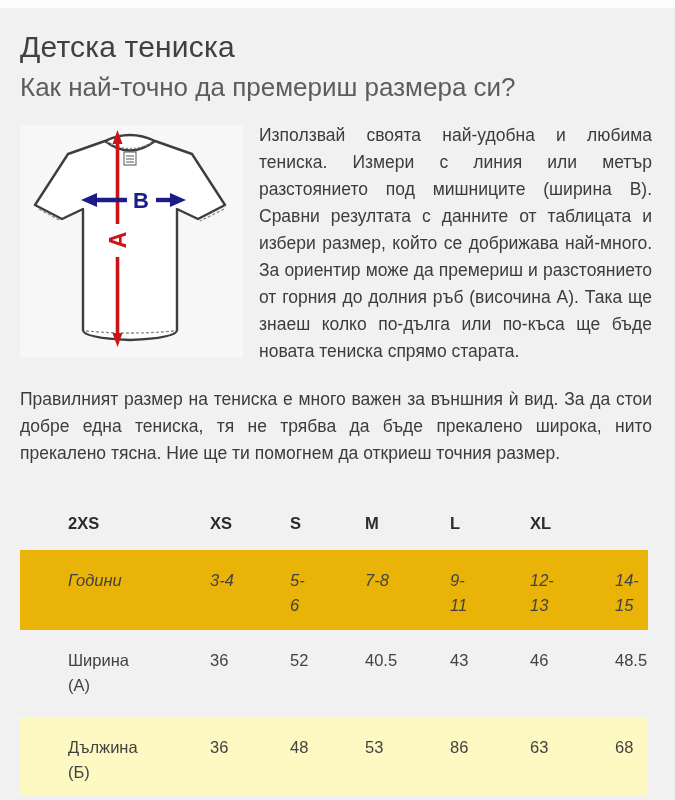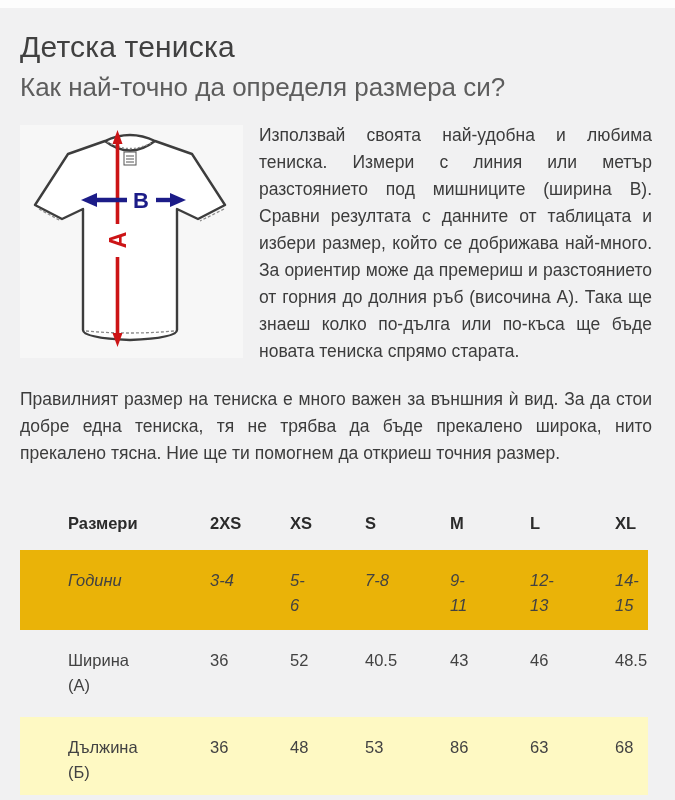--- a/index.html
+++ b/index.html
@@ -77,21 +77,21 @@
   .trow.r-length  { min-height: 78px; background: #fef9c3; }
 </style>
 </head>
 <body>
 
 <div class="top-strip"></div>
 
 <div class="content">
 
   <h1 class="page-title">Детска тениска</h1>
-  <div class="page-subtitle">Как най-точно да определя размера си?</div>
+  <div class="page-subtitle">Как най-точно да премериш размера си?</div>
 
   <div class="intro">
 
     <figure class="diagram">
       <svg viewBox="0 0 223 233">
 
         <g fill="#ffffff" stroke="#3d3d3d" stroke-width="2.4" stroke-linejoin="round">
           <path d="M 85,16
                    Q 110,4 135,16
                    L 172,29
@@ -143,21 +143,20 @@
       </svg>
     </figure>
 
     <p>Използвай своята най-удобна и любима тениска. Измери с линия или метър разстоянието под мишниците (ширина B). Сравни резултата с данните от таблицата и избери размер, който се добрижава най-много. За ориентир може да премериш и разстоянието от горния до долния ръб (височина А). Така ще знаеш колко по-дълга или по-къса ще бъде новата тениска спрямо старата.</p>
     <p>Правилният размер на тениска е много важен за външния ѝ вид. За да стои добре една тениска, тя не трябва да бъде прекалено широка, нито прекалено тясна. Ние ще ти помогнем да откриеш точния размер.</p>
   </div>
 
   <div class="size-table">
 
     <div class="trow thead">
-      <div class="cell">Размери</div>
       <div class="cell">2XS</div>
       <div class="cell">XS</div>
       <div class="cell">S</div>
       <div class="cell">M</div>
       <div class="cell">L</div>
       <div class="cell">XL</div>
     </div>
 
     <div class="trow r-years">
       <div class="cell">Години</div>

